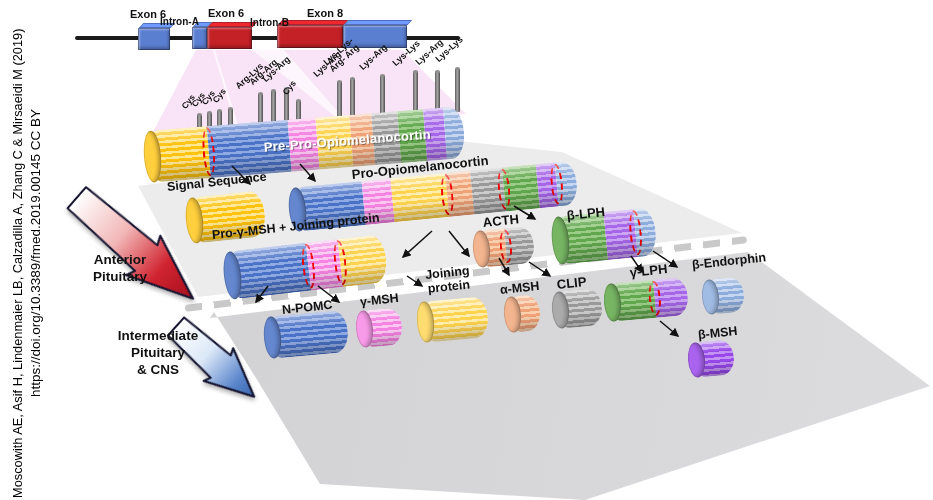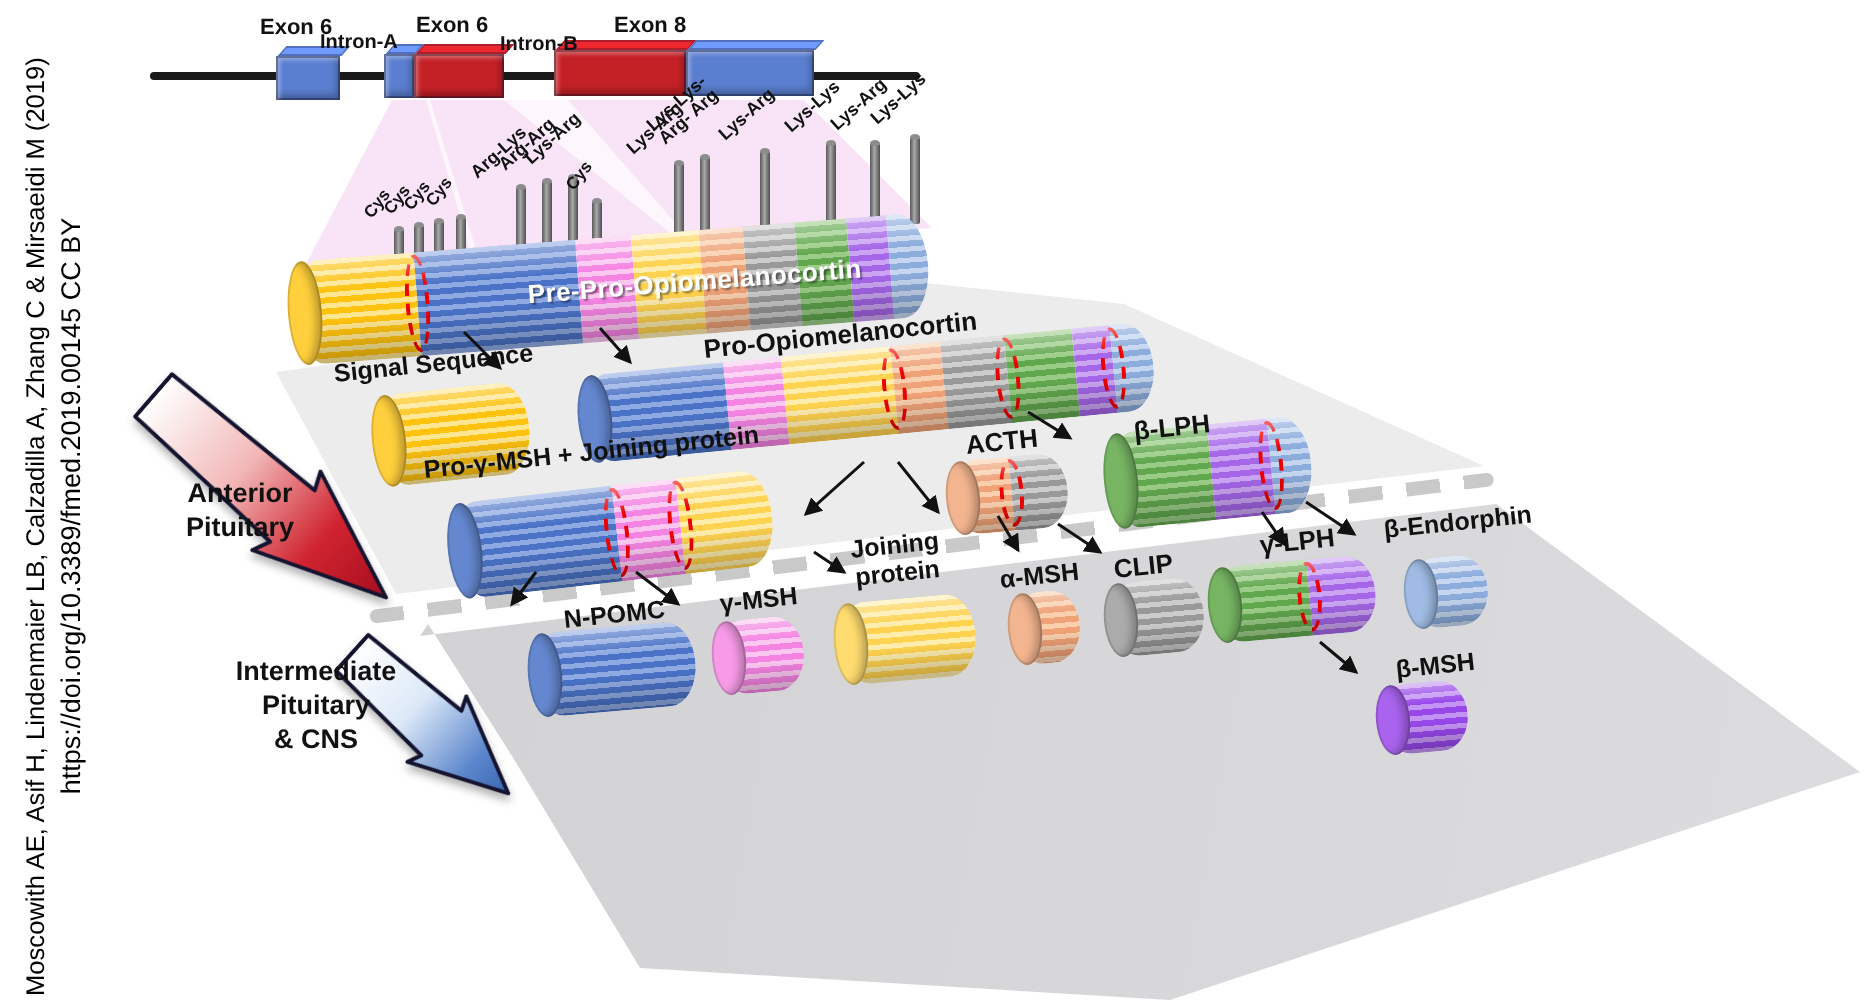--- a/index.html
+++ b/index.html
@@ -290,21 +290,21 @@
     <linearGradient id="gradB" x1="0" y1="0" x2="1" y2="0">
       <stop offset="0" stop-color="#ffffff"></stop>
         <stop offset="0.40" stop-color="#dce8f8"></stop>
       <stop offset="0.78" stop-color="#5b86cc"></stop>
         <stop offset="1" stop-color="#3a66b0"></stop>
     </linearGradient>
   </defs>
   <polygon points="2,11 62,8 59,1 107,23 59,45 62,38 2,35" fill="url(#gradB)" stroke="#141430" stroke-width="2" stroke-linejoin="round"></polygon>
 </svg>
 
-<div class="region-label z5" style="left:60px;top:239px;width:120px;">Anterior
+<div class="region-label z5" style="left:60px;top:252px;width:120px;">Anterior
 Pituitary</div>
 <div class="region-label z5" style="left:98px;top:328px;width:120px;">Intermediate
 Pituitary
 &amp; CNS</div>
 
 <svg class="overlay" width="933" height="500">
   <defs>
     <marker id="ah" markerWidth="7" markerHeight="7" refX="5" refY="3" orient="auto">
       <path d="M0,0 L6,3 L0,6 z" fill="#111"></path>
     </marker>

